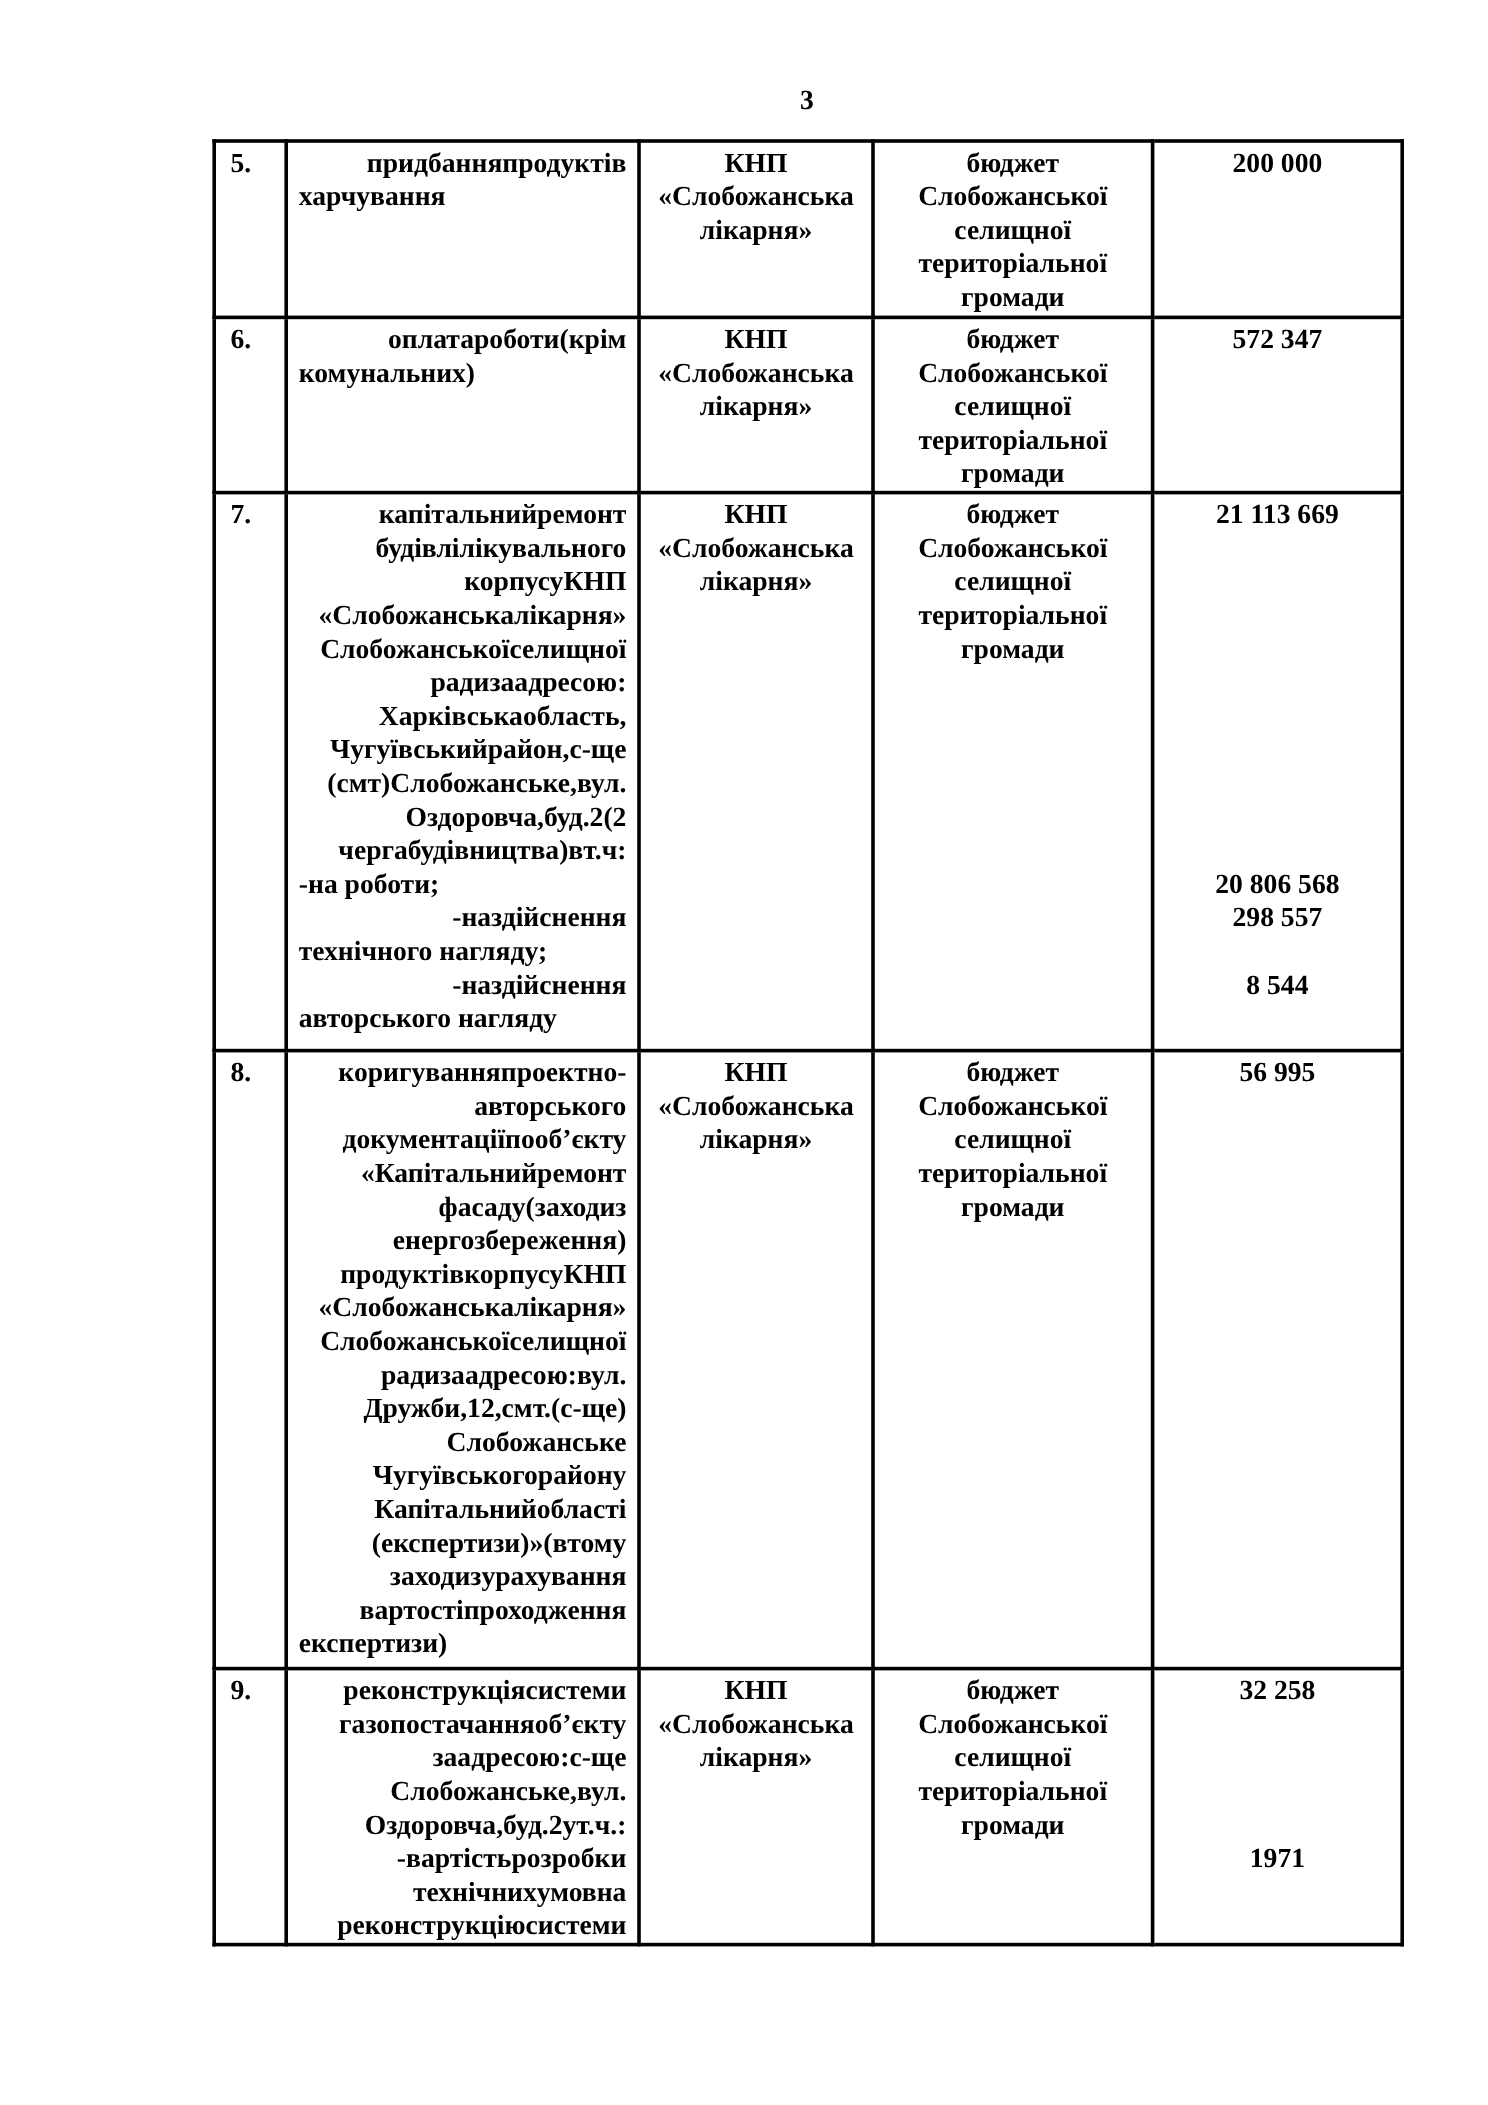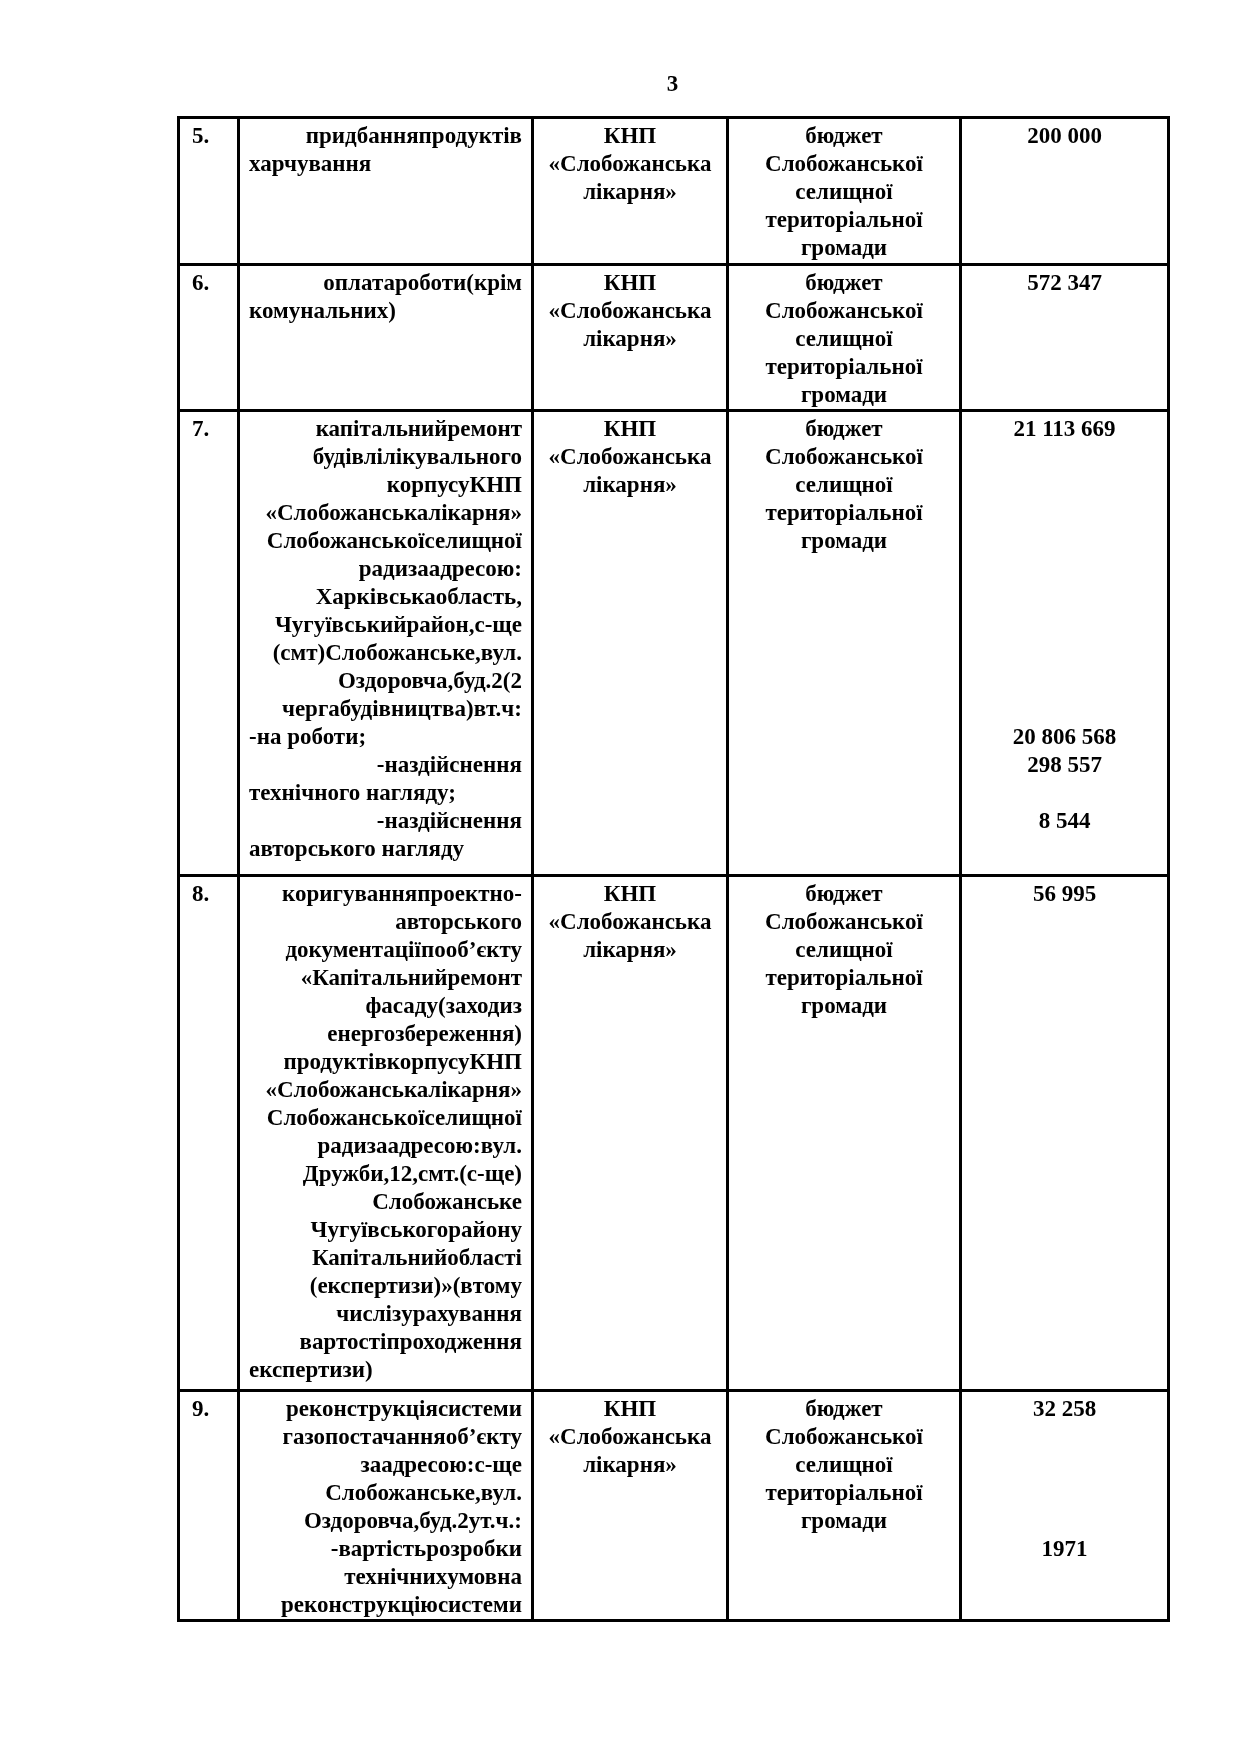--- a/index.html
+++ b/index.html
@@ -286,21 +286,21 @@
               <span>Капітальний</span>
               <span>області</span>
             </div>
             <div class="line j">
               <span>(експертизи)»</span>
               <span>(</span>
               <span>в</span>
               <span>тому</span>
             </div>
             <div class="line j">
-              <span>числі</span>
+              <span>заходи</span>
               <span>з</span>
               <span>урахування</span>
             </div>
             <div class="line j">
               <span>вартості</span>
               <span>проходження</span>
             </div>
             <div class="line">експертизи)</div>
           </td>
           <td>

